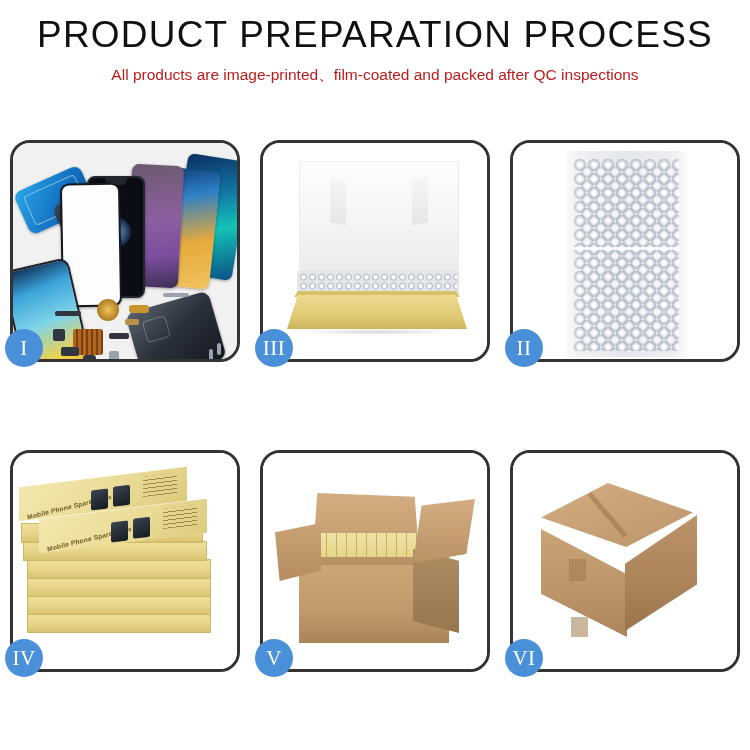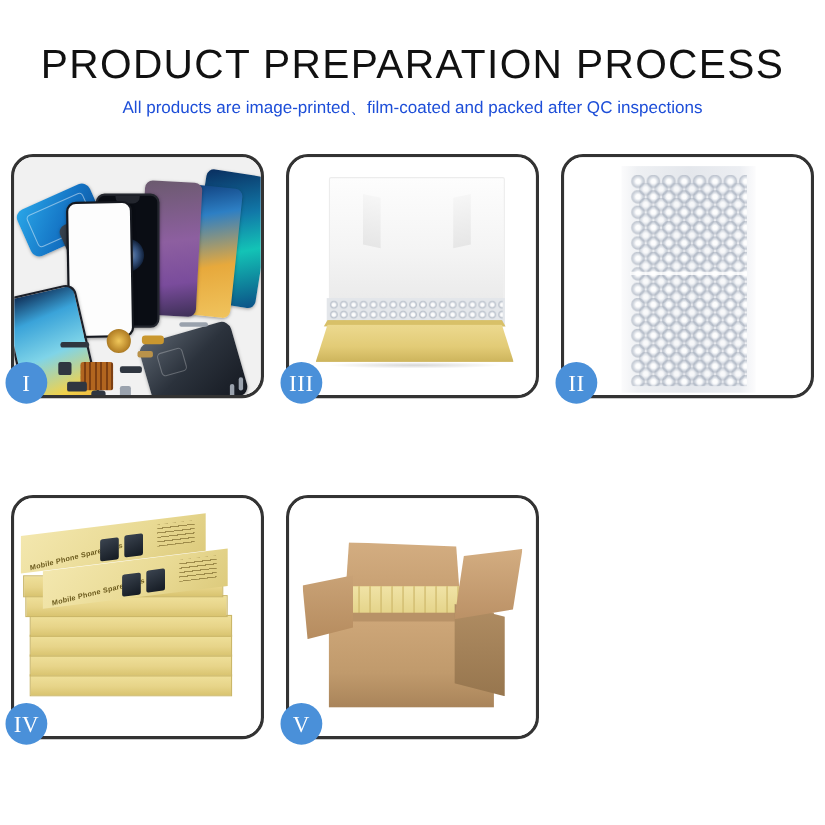--- a/index.html
+++ b/index.html
@@ -17,36 +17,36 @@
   .page {
     width: 750px;
     height: 750px;
     position: relative;
     background: #ffffff;
   }
 
   
   .header {
     text-align: center;
-    padding-top: 38px;
+    padding-top: 14px;
   }
   .title {
     font-family: "Liberation Sans", sans-serif;
     font-size: 37px;
     letter-spacing: 1.2px;
     font-weight: 400;
     color: #111111;
     margin: 0;
     line-height: 42px;
     white-space: nowrap;
   }
   .subtitle {
     font-family: "Liberation Sans", sans-serif;
     font-size: 15.5px;
-    color: #1d4ed8;
+    color: #b91c1c;
     margin: 9px 0 0 0;
     line-height: 20px;
     white-space: nowrap;
   }
 
   
   .grid {
     position: absolute;
     left: 10px;
     top: 140px;
@@ -472,15 +472,26 @@
         </div>
         <div class="c5-rim"></div>
         <div class="c5-body"></div>
         <div class="c5-side"></div>
         <div class="c5-flap-left"></div>
         <div class="c5-flap-right"></div>
       </div>
       <div class="badge">V</div>
     </div>
 
+    <div class="panel">
+      <div class="panel-inner p6">
+        <div class="c6-top"></div>
+        <div class="c6-left"></div>
+        <div class="c6-right"></div>
+        <div class="c6-seam"></div>
+        <div class="c6-tapeA"></div>
+        <div class="c6-tapeB"></div>
+      </div>
+      <div class="badge">VI</div>
+    </div>
 
   </div>
 </div>
 
 </body></html>

